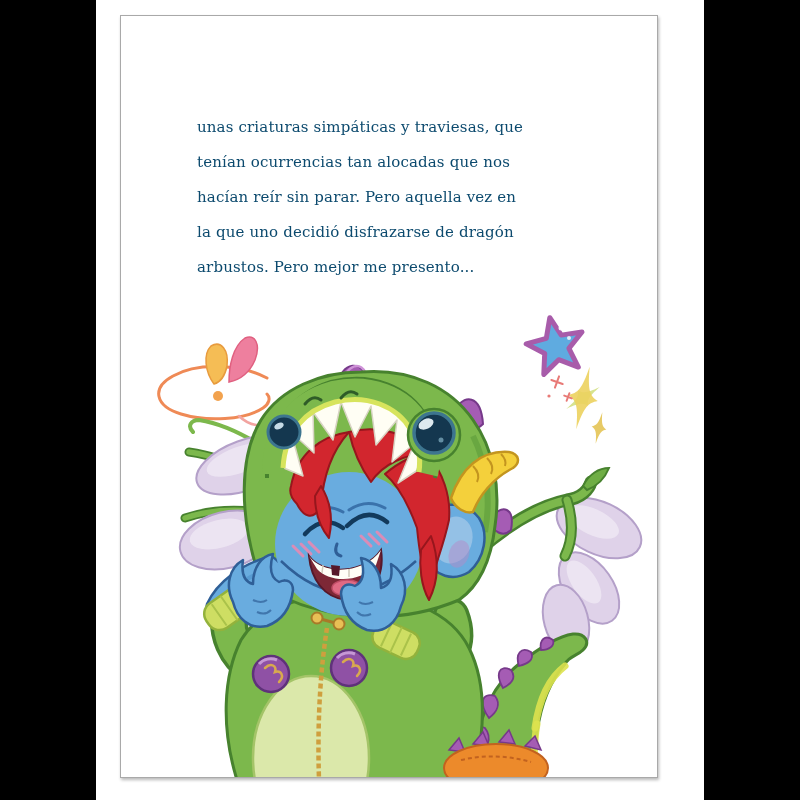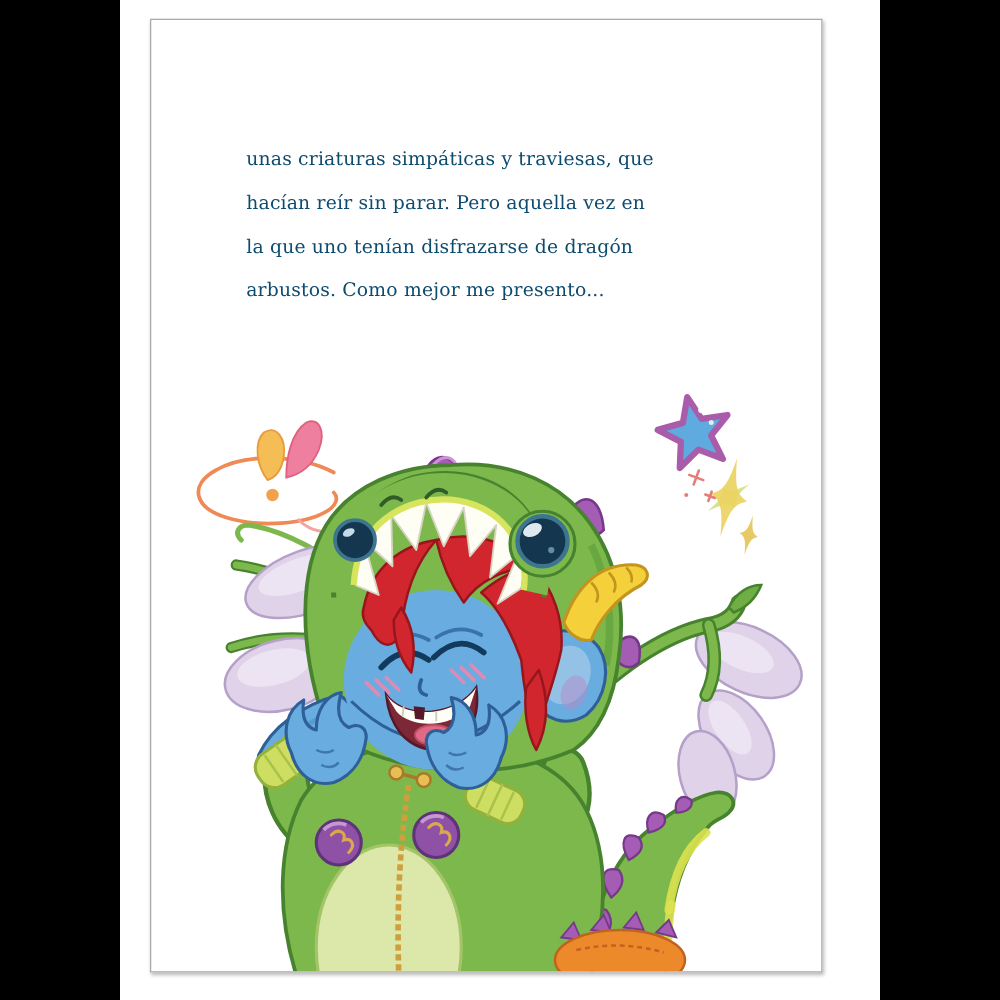--- a/index.html
+++ b/index.html
@@ -20,23 +20,24 @@
 <body>
 
 <div class="stage">
   <div class="bar left"></div>
   <div class="bar right"></div>
 
   <div class="page">
 
     <div class="story">
       <div class="line">unas criaturas simpáticas y traviesas, que</div>
+      <div class="line">tenían ocurrencias tan alocadas que nos</div>
       <div class="line">hacían reír sin parar. Pero aquella vez en</div>
-      <div class="line">la que uno tenían disfrazarse de dragón</div>
-      <div class="line">arbustos. Como mejor me presento...</div>
+      <div class="line">la que uno decidió disfrazarse de dragón</div>
+      <div class="line">arbustos. Pero mejor me presento...</div>
     </div>
 
     <svg class="illustration" viewBox="0 0 536 761" xmlns="http://www.w3.org/2000/svg">
 
       <g>
         <path d="M 146 362 C 120 348 76 346 52 360 C 30 372 34 390 60 398 C 86 406 124 404 142 392 C 148 388 150 382 146 378" fill="none" stroke="#ef8a56" stroke-width="3" stroke-linecap="round"></path>
         <path d="M 118 400 C 128 410 142 412 154 406" fill="none" stroke="#f2a4a0" stroke-width="2.5" stroke-linecap="round"></path>
         <path d="M 93 368 C 84 356 82 338 90 330 C 100 324 108 334 106 350 C 104 360 100 366 93 368 Z" fill="#f5bd55" stroke="#e89b3e" stroke-width="1.5"></path>
         <path d="M 108 366 C 108 350 112 330 124 322 C 134 318 140 328 134 344 C 128 358 118 364 108 366 Z" fill="#ee7f9e" stroke="#e06080" stroke-width="1.5"></path>
         <circle cx="97" cy="380" r="5" fill="#f2a24e"></circle>

